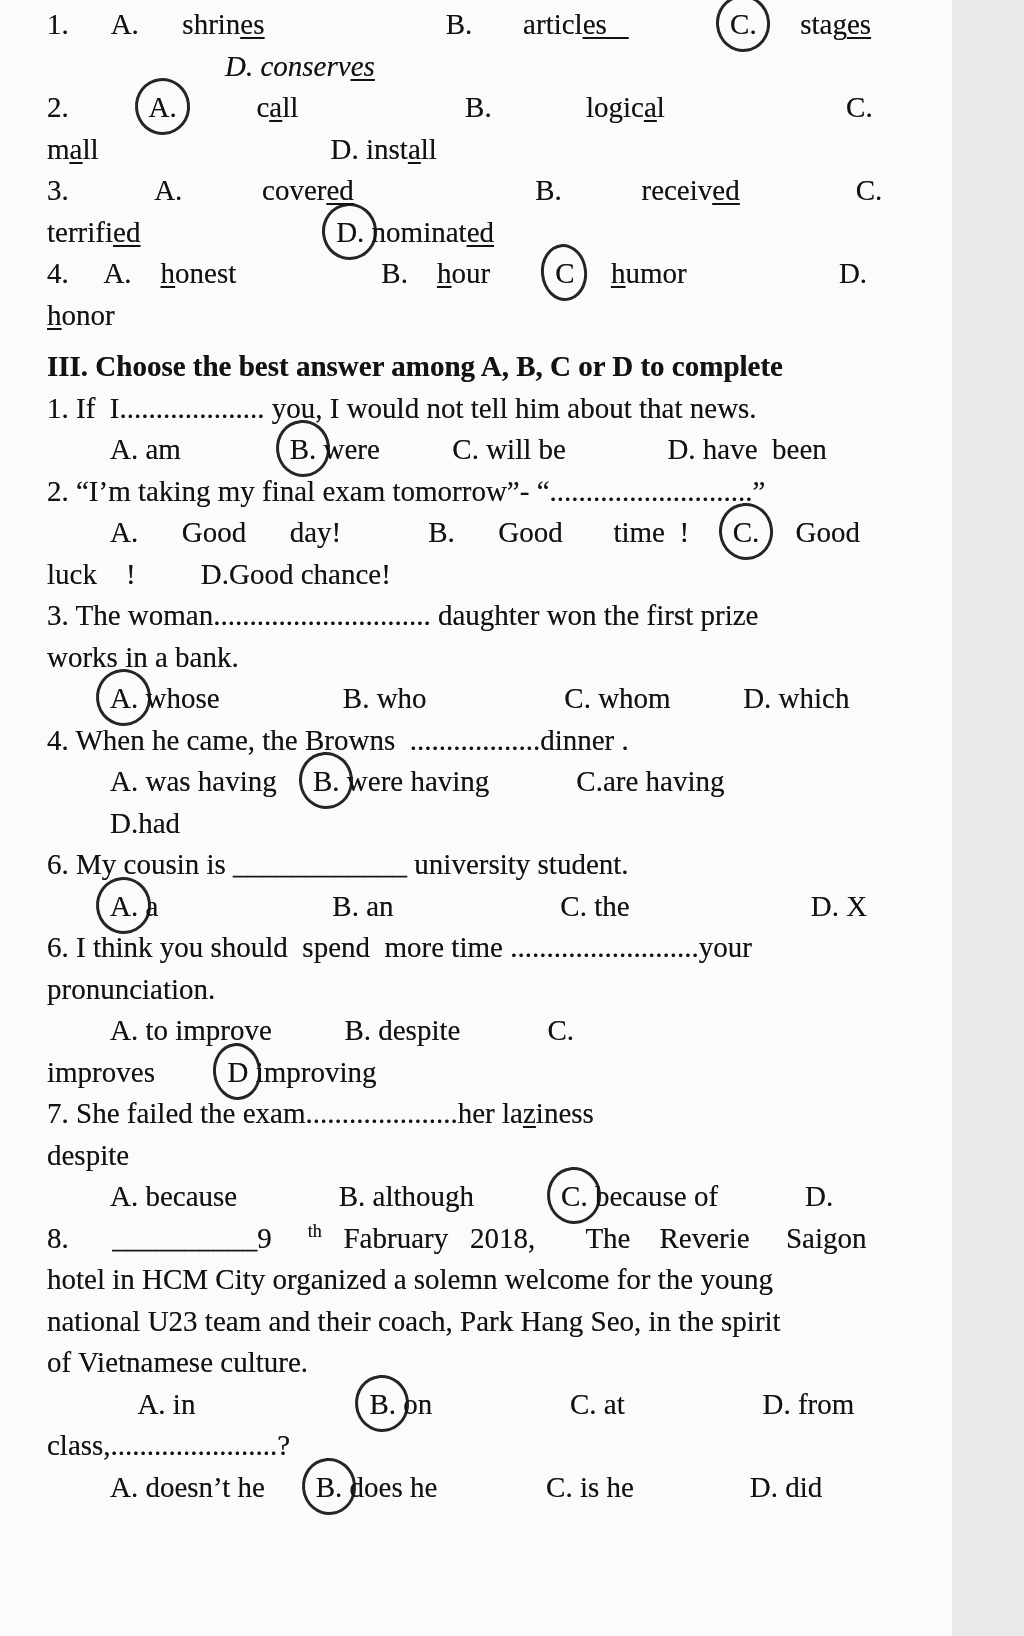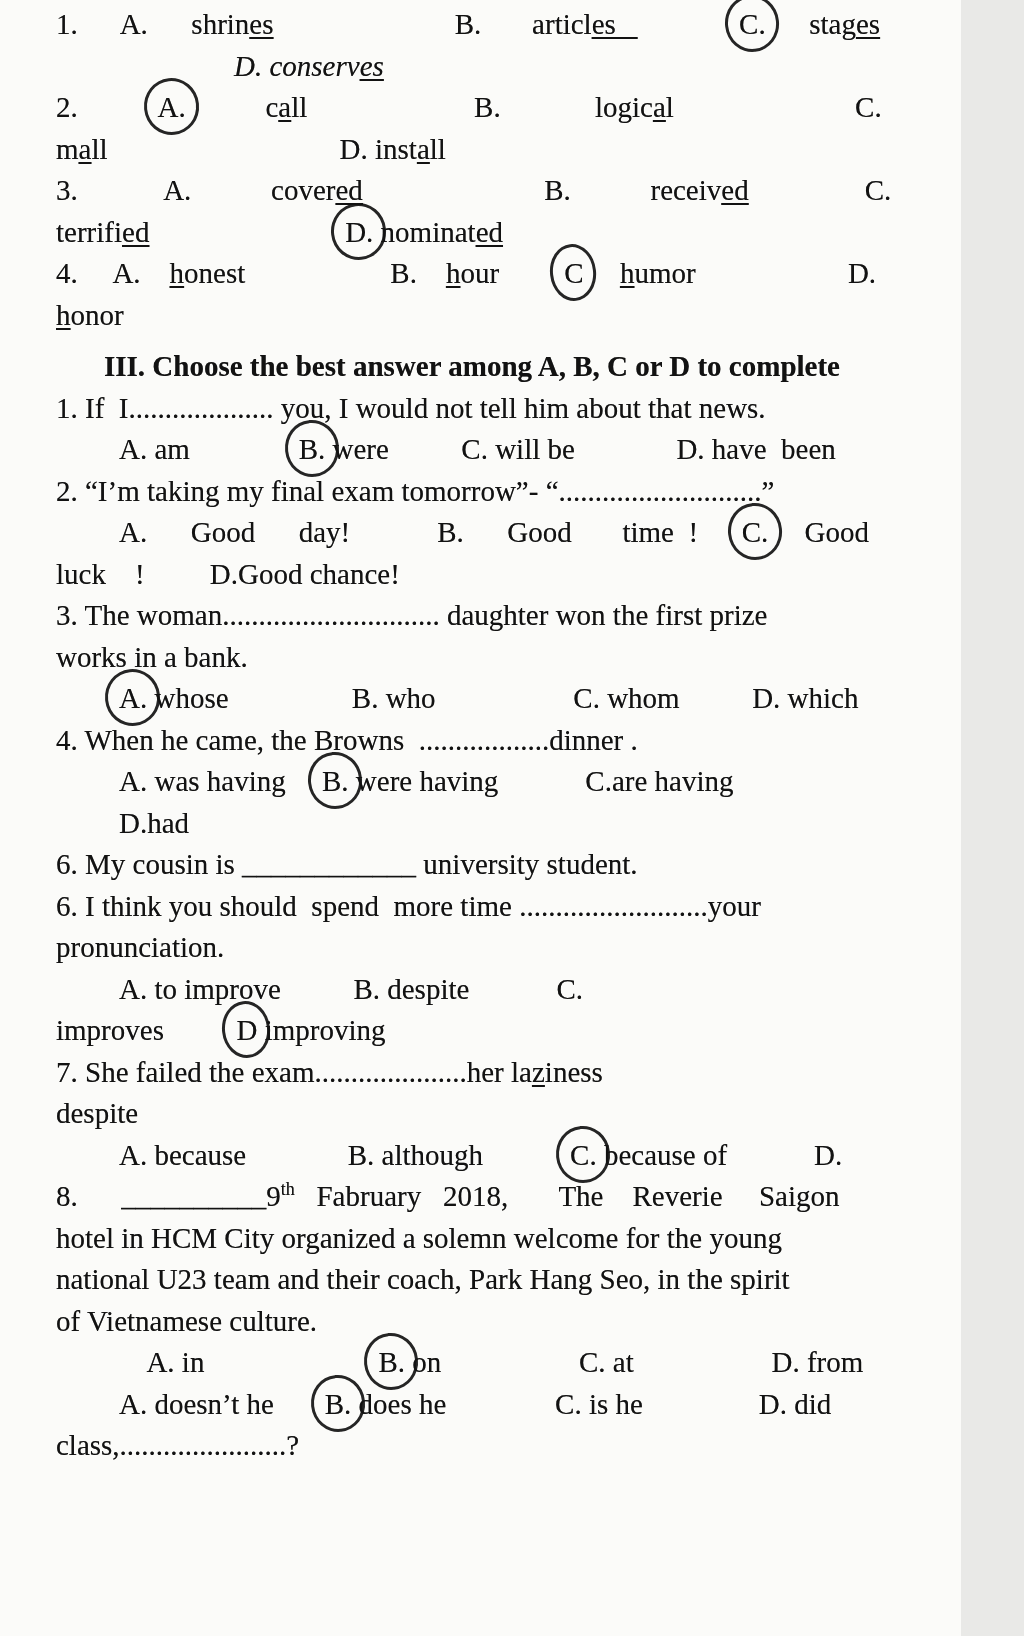--- a/index.html
+++ b/index.html
@@ -6,51 +6,51 @@
     margin: 0;
     padding: 0;
     background: #e9e9e7;
   }
   .photo {
     width: 952px;
     height: 1636px;
     overflow: hidden;
     position: relative;
     background: #fbfbf9;
-    padding-left: 9px;
   }
   .page {
     box-sizing: border-box;
     width: 100%;
     height: 100%;
     padding: 4px 0 0 47px;
     color: #121212;
     font-family: "Liberation Serif", "DejaVu Serif", serif;
     font-size: 29px;
     text-shadow: 0 0 0.5px rgba(20,20,20,0.55);
   }
   .line {
     white-space: pre;
     line-height: 41.5px;
     height: 41.5px;
   }
-  .line.bold { font-weight: bold; margin-left: 48px; }
+  .line.bold { font-weight: bold; }
   .line.gap-before { margin-top: 10px; }
   .indent-1 { padding-left: 63px; }
   .indent-2 { padding-left: 178px; font-style: italic; }
   .seg { }
   .u {
     text-decoration: underline;
     text-decoration-thickness: 1.8px;
     text-underline-offset: 3px;
   }
   .sup {
     vertical-align: super;
     font-size: 0.62em;
     line-height: 0;
+    margin-left: 36px;
   }
   .circled {
     position: relative;
     display: inline-block;
   }
   .circled::after {
     content: "";
     position: absolute;
     left: -14px;
     right: -13px;
@@ -81,28 +81,29 @@
       <div class="line"><span class="seg">2. “I’m taking my final exam tomorrow”- “............................”</span></div>
       <div class="line indent-1"><span class="seg">A.      Good      day!            B.      Good       time  !      </span><span class="seg circled">C.</span><span class="seg">     Good</span></div>
       <div class="line"><span class="seg">luck    !         D.Good chance!</span></div>
       <div class="line"><span class="seg">3. The woman.............................. daughter won the first prize</span></div>
       <div class="line"><span class="seg">works in a bank.</span></div>
       <div class="line indent-1"><span class="seg circled">A.</span><span class="seg"> whose                 B. who                   C. whom          D. which</span></div>
       <div class="line"><span class="seg">4. When he came, the Browns  ..................dinner .</span></div>
       <div class="line indent-1"><span class="seg">A. was having     </span><span class="seg circled">B.</span><span class="seg"> were having            C.are having</span></div>
       <div class="line indent-1"><span class="seg">D.had</span></div>
       <div class="line"><span class="seg">6. My cousin is ____________ university student.</span></div>
+      <div class="line indent-1"><span class="seg circled">A.</span><span class="seg"> a                        B. an                       C. the                         D. X</span></div>
       <div class="line"><span class="seg">6. I think you should  spend  more time ..........................your</span></div>
       <div class="line"><span class="seg">pronunciation.</span></div>
       <div class="line indent-1"><span class="seg">A. to improve          B. despite            C.</span></div>
       <div class="line"><span class="seg">improves          </span><span class="seg circled">D</span><span class="seg"> improving</span></div>
       <div class="line"><span class="seg">7. She failed the exam.....................her la</span><span class="seg u">z</span><span class="seg">iness</span></div>
       <div class="line"><span class="seg">despite</span></div>
       <div class="line indent-1"><span class="seg">A. because              B. although            </span><span class="seg circled">C.</span><span class="seg"> because of            D.</span></div>
       <div class="line"><span class="seg">8.      __________9</span><span class="seg sup">th</span><span class="seg">   Fabruary   2018,       The    Reverie     Saigon</span></div>
       <div class="line"><span class="seg">hotel in HCM City organized a solemn welcome for the young</span></div>
       <div class="line"><span class="seg">national U23 team and their coach, Park Hang Seo, in the spirit</span></div>
       <div class="line"><span class="seg">of Vietnamese culture.</span></div>
       <div class="line indent-1"><span class="seg">    A. in                        </span><span class="seg circled">B.</span><span class="seg"> on                   C. at                   D. from</span></div>
+      <div class="line"><span class="seg">class,.......................?</span></div>
       <div class="line indent-1"><span class="seg">A. doesn’t he       </span><span class="seg circled">B.</span><span class="seg"> does he               C. is he                D. did</span></div>
-      <div class="line"><span class="seg">class,.......................?</span></div>
     </div>
 </div>
 
 </body></html>

